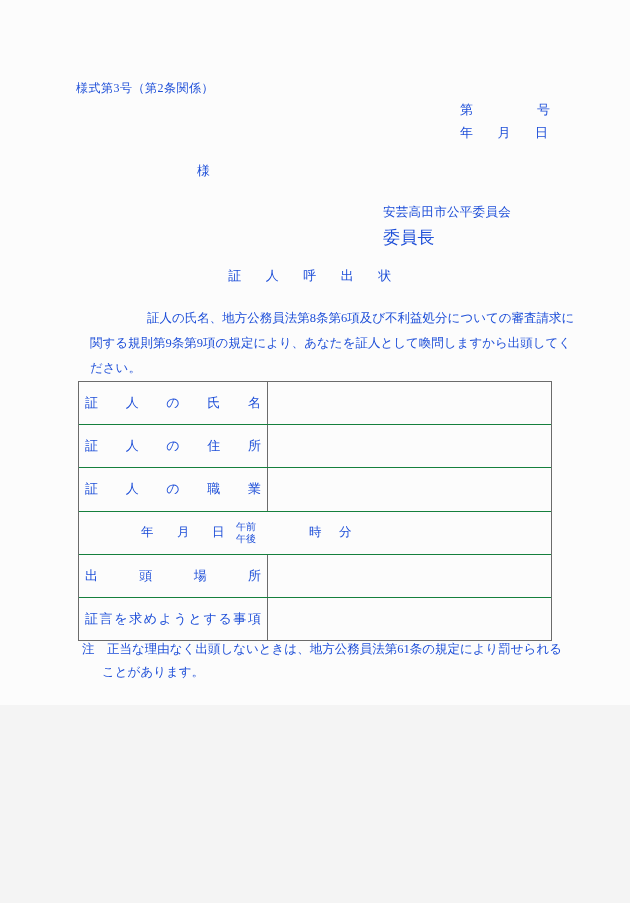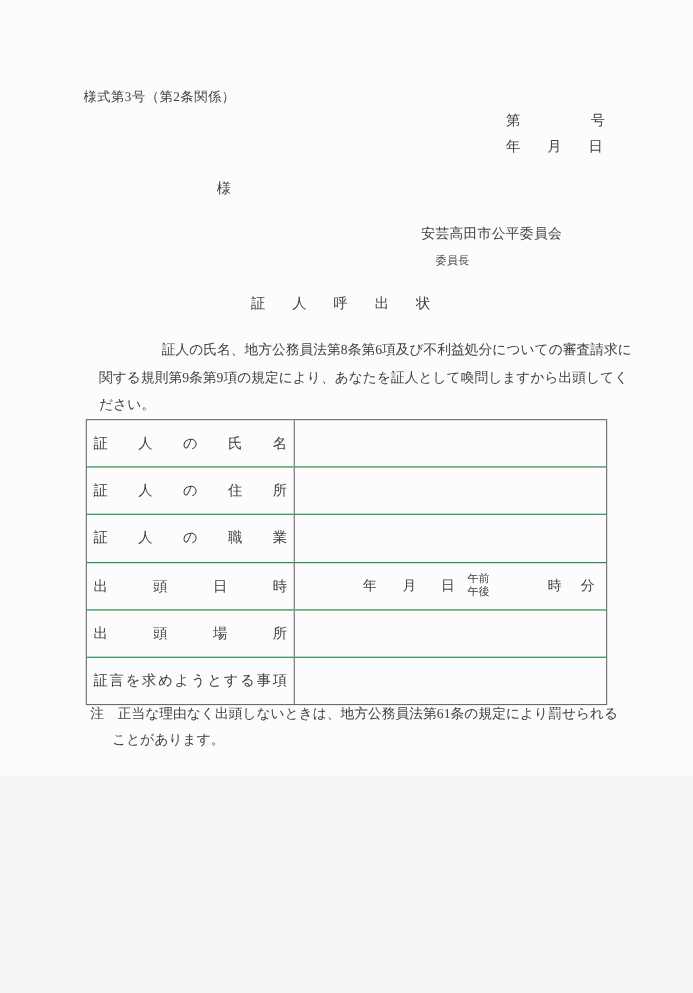--- a/index.html
+++ b/index.html
@@ -5,21 +5,21 @@
   html, body { margin: 0; padding: 0; }
   body {
     width: 630px; height: 903px;
     background: #f4f4f4;
     font-family: "Liberation Serif", "DejaVu Serif", serif;
   }
   .page {
     position: relative;
     width: 630px; height: 705px;
     background: #fcfcfc;
-    color: #404040;
+    color: #1d4ed8;
     overflow: hidden;
   }
   .abs { position: absolute; }
 
   .form-number {
     left: 76px; top: 82px;
     font-size: 12px; line-height: 13px;
     letter-spacing: 0.5px;
   }
   .docnum-row {
@@ -36,23 +36,22 @@
     left: 197px; top: 164px;
     font-size: 13px; line-height: 13px;
   }
   .issuer-org {
     left: 383px; top: 206px;
     font-size: 12.5px; line-height: 13px;
     letter-spacing: 0.3px;
   }
   .issuer-title {
     left: 383px; top: 231px;
-    font-size: 10px; line-height: 13px;
+    font-size: 17px; line-height: 13px;
     letter-spacing: 0.3px;
-    margin-left: 13px;
   }
   .doc-title {
     left: 4px; top: 269px; width: 630px;
     text-align: center;
     font-size: 13px; line-height: 14px;
     letter-spacing: 5.75px;
     padding-right: 13px;
     box-sizing: border-box;
   }
   .body-paragraph {
@@ -146,21 +145,20 @@
       <div class="tlabel">証人の住所</div>
       <div class="tvalue"></div>
     </div>
 
     <div class="trow">
       <div class="tlabel">証人の職業</div>
       <div class="tvalue"></div>
     </div>
 
     <div class="trow">
-      <div class="tlabel">出頭日時</div>
       <div class="tvalue">
         <span class="dt-unit" style="left:62px">年</span>
         <span class="dt-unit" style="left:98px">月</span>
         <span class="dt-unit" style="left:133px">日</span>
         <span class="dt-ampm">
           <span style="display:block">午前</span>
           <span style="display:block">午後</span>
         </span>
         <span class="dt-unit" style="left:230px">時</span>
         <span class="dt-unit" style="left:260px">分</span>

